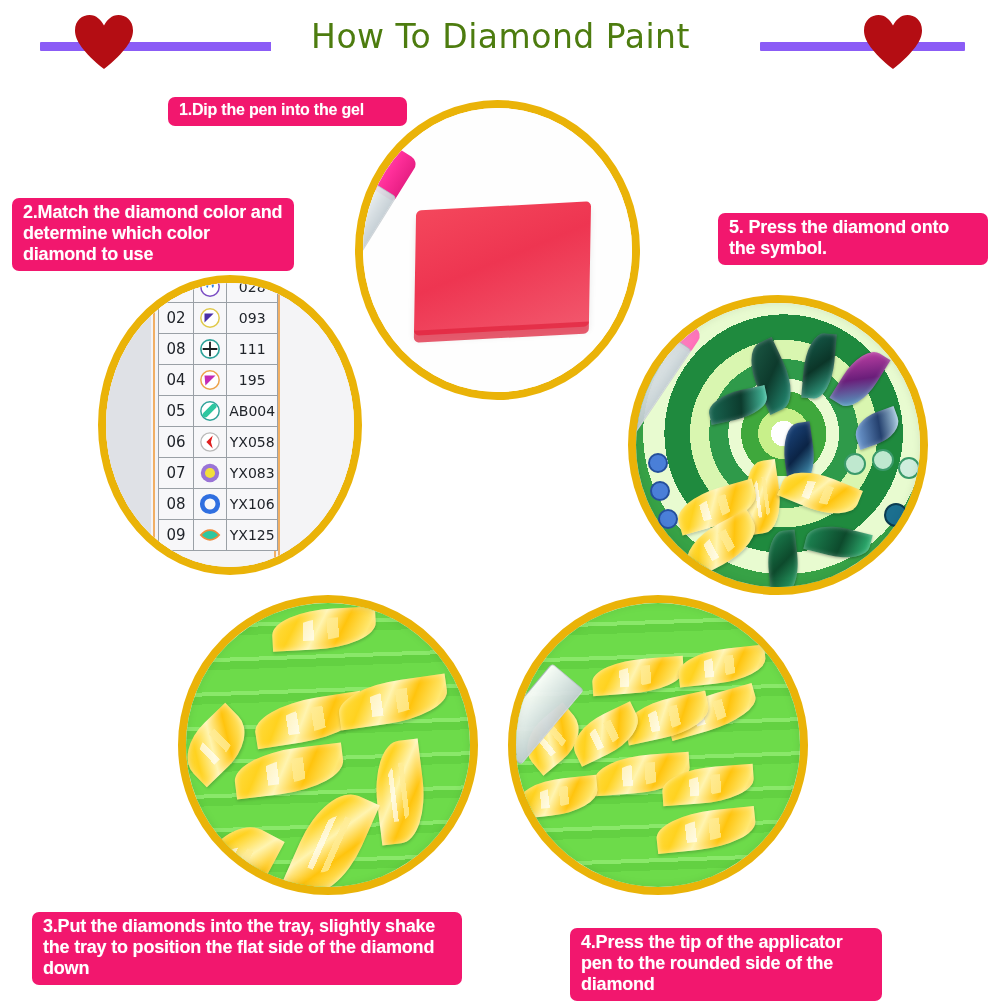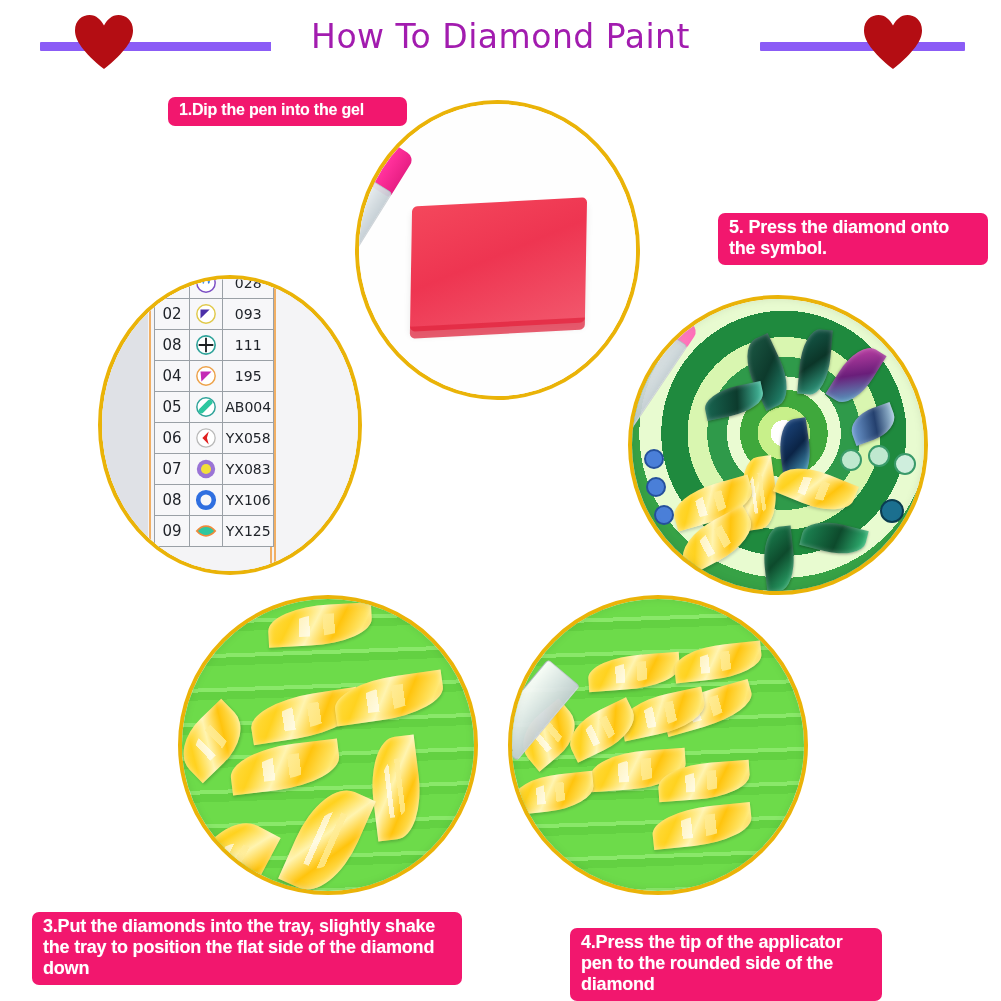--- a/index.html
+++ b/index.html
@@ -20,21 +20,21 @@
   .hdr-line.right{left:760px;width:205px;}
 
   .heart{position:absolute;width:62px;height:58px;}
   .heart svg{display:block;width:100%;height:100%;}
   .heart.left{left:73px;top:13px;}
   .heart.right{left:862px;top:13px;}
 
   .title{
     position:absolute;left:0;right:0;top:17px;text-align:center;
     font-family:"DejaVu Sans",sans-serif;
-    font-size:33px;font-weight:400;letter-spacing:.5px;color:#a21caf;
+    font-size:33px;font-weight:400;letter-spacing:.5px;color:#4d7c0f;
     z-index:4;
     background:#fff;width:460px;margin:0 auto;
   }
 
   
   .label{
     position:absolute;
     background:#f2176e;
     color:#ffffff;
     border-radius:7px;
@@ -48,21 +48,21 @@
   }
   #label-1{left:168px;top:97px;width:239px;font-size:16px;}
   #label-2{left:12px;top:198px;width:282px;font-size:18px;}
   #label-5{left:718px;top:213px;width:270px;font-size:18px;}
   #label-3{left:8px;top:912px;width:430px;font-size:18px;margin-left:24px;}
   #label-4{left:570px;top:928px;width:312px;font-size:18px;}
 
   
   .circle{
     position:absolute;border-radius:50%;
-    border:4px solid #eab308;
+    border:8px solid #eab308;
     overflow:hidden;
     background:#ffffff;
     box-sizing:border-box;
     z-index:2;
   }
   #circle-gel{left:355px;top:100px;width:285px;height:300px;}
   #circle-chart{left:98px;top:275px;width:264px;height:300px;}
   #circle-symbol{left:628px;top:295px;width:300px;height:300px;}
   #circle-tray{left:178px;top:595px;width:300px;height:300px;}
   #circle-pickup{left:508px;top:595px;width:300px;height:300px;}
@@ -382,17 +382,18 @@
       </div>
       <div class="pen" id="pen-pickup">
         <div class="barrel"></div>
           <div class="tip"></div>
       </div>
       <div class="edge-soft"></div>
     </div>
   </div>
 
   <div class="label" id="label-1">1.Dip the pen into the gel</div>
+  <div class="label" id="label-2">2.Match the diamond color and determine which color diamond to use</div>
   <div class="label" id="label-5">5.  Press the diamond onto the symbol.</div>
   <div class="label" id="label-3">3.Put the diamonds into the tray, slightly shake the tray to position the flat side of the diamond down</div>
   <div class="label" id="label-4">4.Press the tip of the applicator pen to the rounded side of the diamond</div>
 
 </div>
 
 </body></html>

